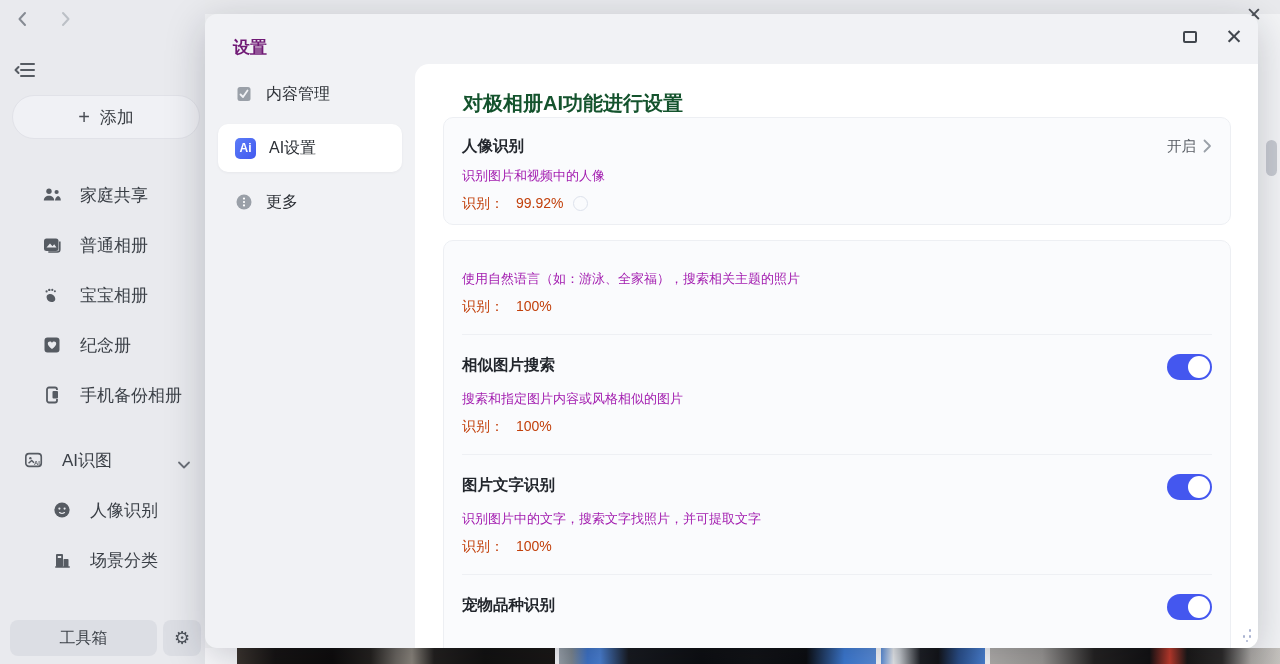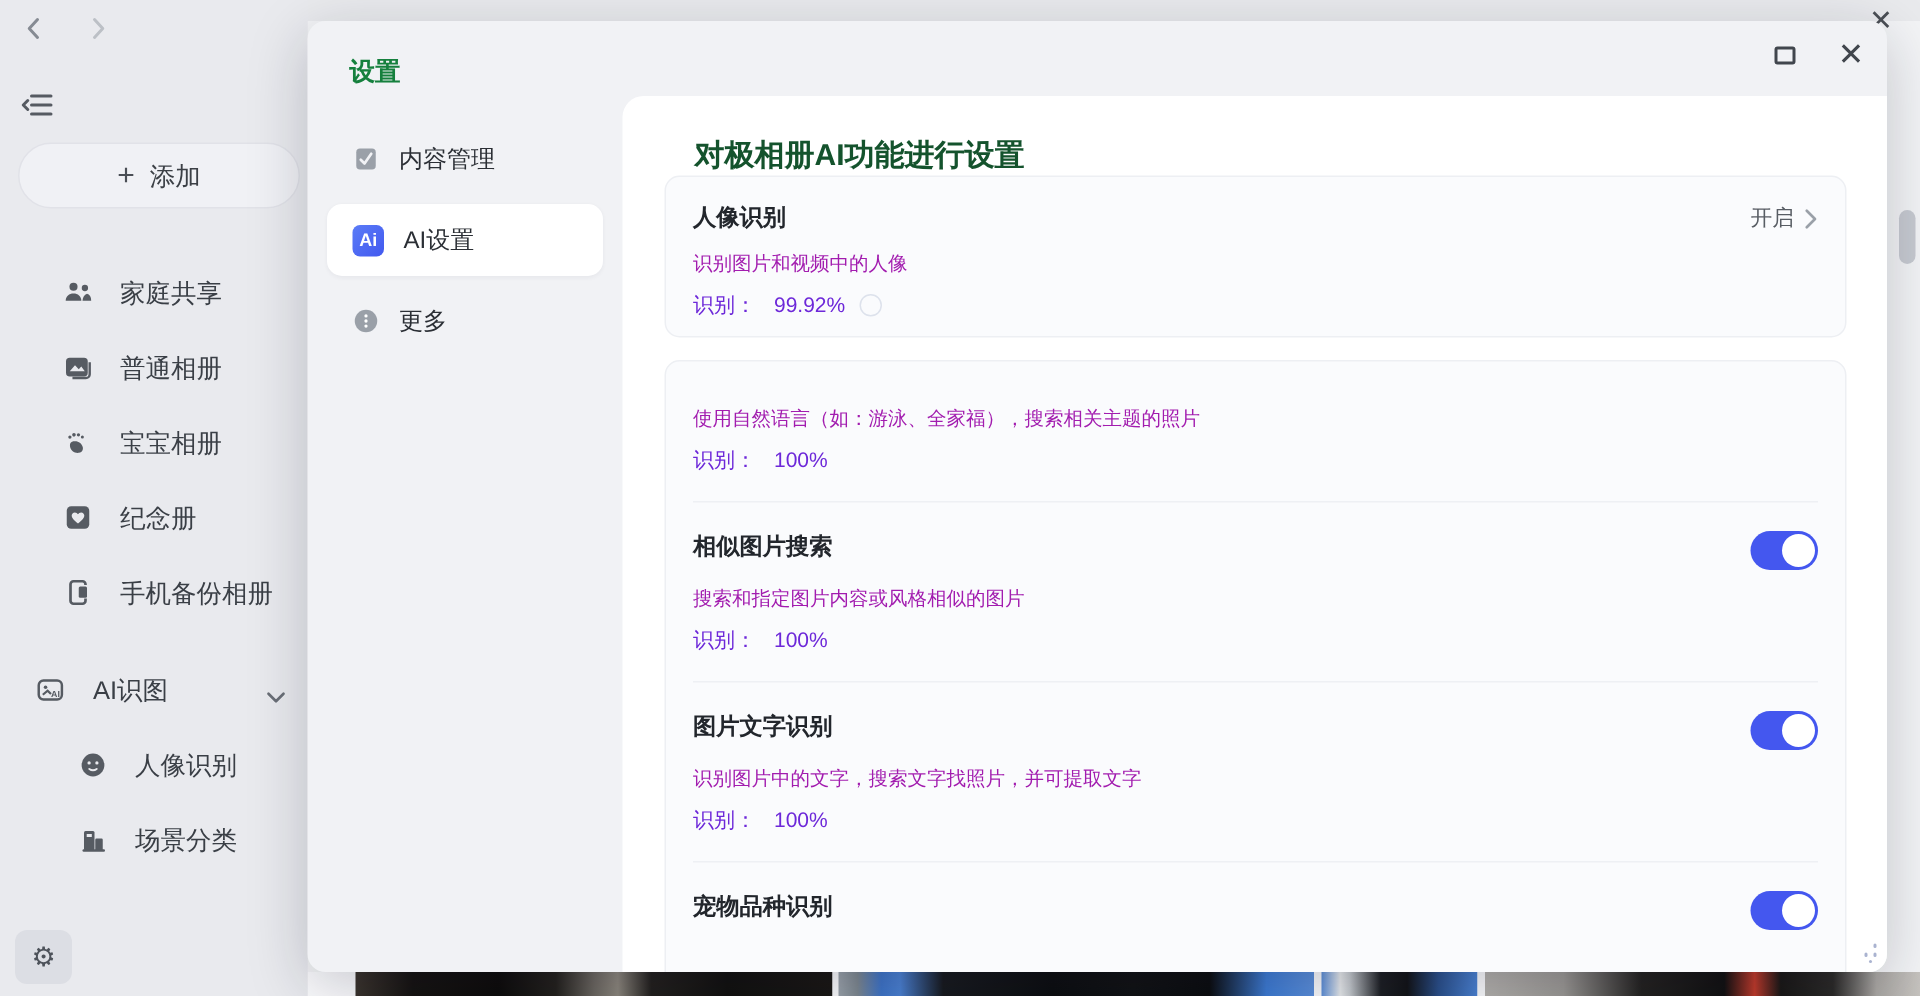--- a/index.html
+++ b/index.html
@@ -40,47 +40,47 @@
   .side-gap { height:15px; }
   .toolbox-bar { position:absolute; left:0; bottom:8px; width:205px; display:flex; gap:6px; padding:0 4px 0 10px; z-index:3; }
   .toolbox-btn { flex:1; height:36px; border-radius:8px; background:#dcdee4; color:#3e434a;
     font-size:16px; display:flex; align-items:center; justify-content:center; }
   .gear-btn { width:38px; height:36px; border-radius:8px; background:#dcdee4; color:#4d525a;
     font-size:18px; display:flex; align-items:center; justify-content:center; }
 
   
   .dialog { position:absolute; left:205px; top:14px; width:1053px; height:634px; background:#f1f2f5;
     border-radius:12px; box-shadow:0 10px 40px rgba(20,24,40,.22); z-index:5; overflow:hidden; }
-  .dlg-title { position:absolute; left:28px; top:22px; font-size:17px; font-weight:bold; color:#15803d; }
+  .dlg-title { position:absolute; left:28px; top:22px; font-size:17px; font-weight:bold; color:#701a75; }
   .dlg-max { position:absolute; left:978px; top:17px; width:14px; height:12px;
     border:2px solid #41464d; border-radius:2px; }
   .dlg-close { position:absolute; left:1016px; top:10px; width:26px; height:26px; color:#41464d;
     font-size:21px; line-height:26px; text-align:center; }
 
-  .dlg-nav { position:absolute; left:0; top:70px; width:210px; }
+  .dlg-nav { position:absolute; left:0; top:58px; width:210px; }
   .dlg-nav-item { position:relative; height:44px; margin:0 13px 8px 13px; border-radius:10px;
     display:flex; align-items:center; padding-left:17px; gap:13px; color:#2b2f35; font-size:16px; }
   .dlg-nav-item.selected { background:#ffffff; height:48px; box-shadow:0 1px 3px rgba(30,34,50,.05); }
   .doc-icn,.more-icn { width:18px; height:18px; }
   .ai-badge { width:21px; height:21px; border-radius:5px; background:linear-gradient(135deg,#5b7cf7,#4259ef);
     color:#fff; font-size:12px; font-weight:bold; display:flex; align-items:center; justify-content:center; }
 
   .dlg-panel { position:absolute; left:210px; top:50px; width:843px; height:584px; background:#ffffff;
     border-radius:14px 0 0 0; overflow:hidden; }
   .panel-heading { position:absolute; left:48px; top:26px; font-size:20px; font-weight:bold; color:#14532d; }
 
   .card { position:absolute; left:28px; width:788px; background:#fafbfd; border:1px solid #edeff3;
     border-radius:10px; }
   .card1 { top:53px; height:108px; padding:17px 18px; }
   .card2 { top:176px; height:480px; padding:0; }
 
   .row-head { display:flex; align-items:flex-start; justify-content:space-between; }
   .row-title { font-size:15.5px; font-weight:bold; color:#22262c; line-height:22px; }
   .row-desc { margin-top:9px; font-size:13px; color:#a21caf; line-height:20px; }
-  .row-recog { margin-top:7px; font-size:14px; color:#6d28d9; line-height:20px; display:flex; align-items:center; }
+  .row-recog { margin-top:7px; font-size:14px; color:#c2410c; line-height:20px; display:flex; align-items:center; }
   .recog-value { margin-left:12px; }
   .spinner { width:15px; height:15px; border:1.5px solid #dde2ec; border-radius:50%; margin-left:10px; }
   .status-wrap { display:flex; align-items:center; gap:7px; color:#585d64; font-size:14.5px; line-height:22px; }
 
   .feature-row { position:relative; margin:0 18px; padding:19px 0 18px 0; }
   .feature-row + .feature-row { border-top:1px solid #eef0f4; }
   .toggle { position:relative; width:45px; height:26px; border-radius:13px; background:#4457ef; flex:0 0 45px; }
   .toggle .knob { position:absolute; top:2px; right:2px; width:22px; height:22px; border-radius:50%;
     background:#ffffff; }
 
@@ -232,20 +232,23 @@
               <rect x="11.5" y="9" width="5" height="8" rx="0.8"></rect>
               <rect x="5.8" y="6" width="3.4" height="2" fill="#e9eaee"></rect>
               <rect x="3" y="16.2" width="15" height="1.6" rx="0.8"></rect>
             </svg>
         </span>
         <span>场景分类</span>
       </div>
     </div>
 
     <div class="toolbox-bar">
+      <div class="toolbox-btn">
+        <span>工具箱</span>
+      </div>
       <div class="gear-btn">
         <span>⚙</span>
       </div>
     </div>
   </div>
 
   <div class="dialog">
     <div class="dlg-title">设置</div>
     <div class="dlg-max"></div>
     <div class="dlg-close">✕</div>

